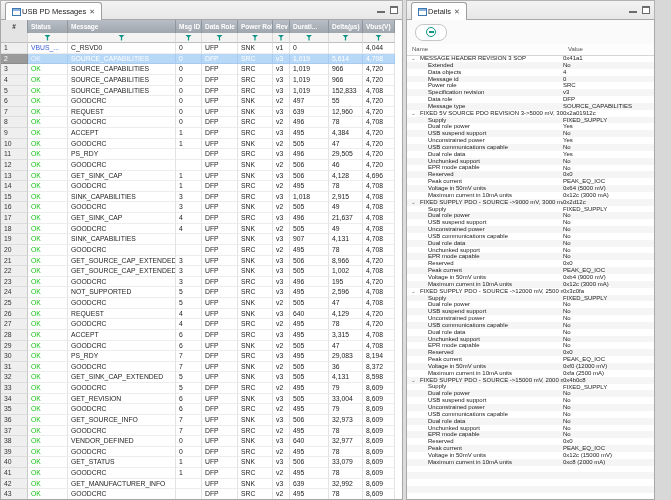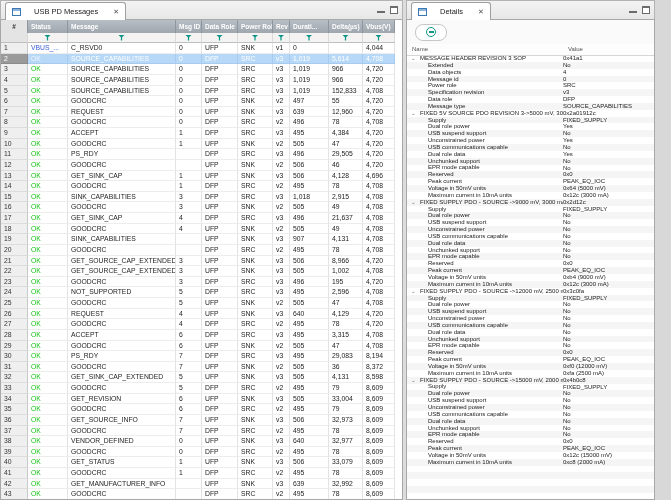--- a/index.html
+++ b/index.html
@@ -2,21 +2,21 @@
 <html><head>
 <meta charset="utf-8">
 <style>
   html,body{margin:0;padding:0;width:671px;height:500px;overflow:hidden;
     background:#d8d8d8;font-family:"Liberation Sans",sans-serif;position:relative;}
   .panel{position:absolute;top:0;bottom:0;}
   .panel-left{left:0;width:403px;}
   .panel-right{left:406px;width:249px;}
   .tabstrip{position:relative;height:20px;background:linear-gradient(#f3f3f3,#e7e7e7);
     border:1px solid #b3b3b3;border-bottom:1px solid #a8a8a8;box-sizing:border-box;display:flex;}
-  .tab{display:flex;align-items:center;gap:13px;background:#fff;border:1px solid #9f9f9f;border-bottom:none;
+  .tab{display:flex;align-items:center;gap:1px;background:#fff;border:1px solid #9f9f9f;border-bottom:none;
     border-radius:3px 3px 0 0;margin-left:4px;margin-top:1px;padding:0 6px;font-size:7.5px;color:#222;height:18px;box-sizing:border-box;}
   .winicon{width:9px;height:8px;border:1px solid #3a78b5;background:#fff;position:relative;box-sizing:border-box;flex:none;}
   .winicon::before{content:"";position:absolute;left:0;right:0;top:0;height:2px;background:#8fb3d8;}
   .closex{font-size:7px;color:#555;margin-left:2px;line-height:1;}
   .caption-icons{position:absolute;right:4px;top:5px;display:flex;gap:5px;}
   .min-icon{width:8px;height:8px;position:relative;}
   .min-icon::after{content:"";position:absolute;left:0;right:0;bottom:1px;height:2px;background:#6b6b6b;}
   .max-icon{width:8px;height:8px;border:1px solid #6b6b6b;border-top:2px solid #6b6b6b;box-sizing:border-box;background:#fff;}
   .content{position:absolute;top:20px;left:0;right:0;bottom:0;background:#fff;
     border:1px solid #a8a8a8;border-top:none;box-sizing:border-box;overflow:hidden;}

